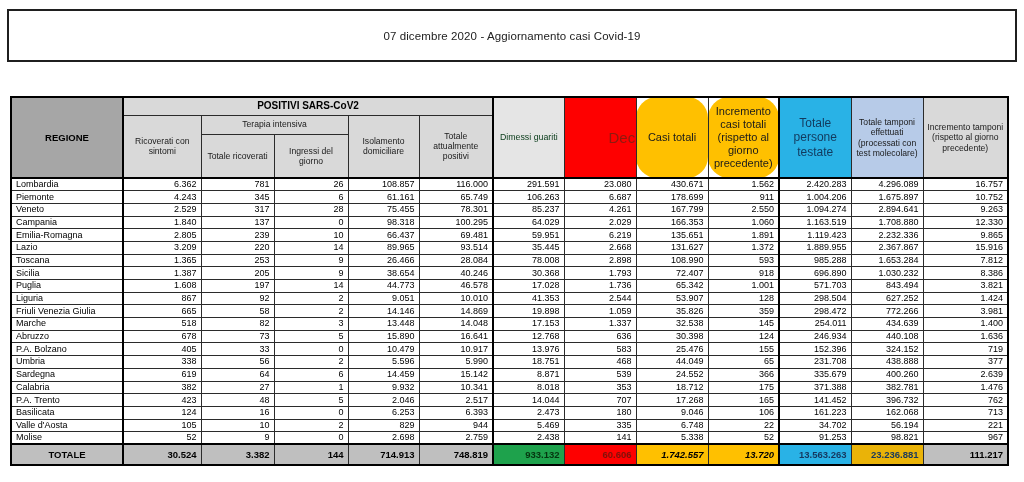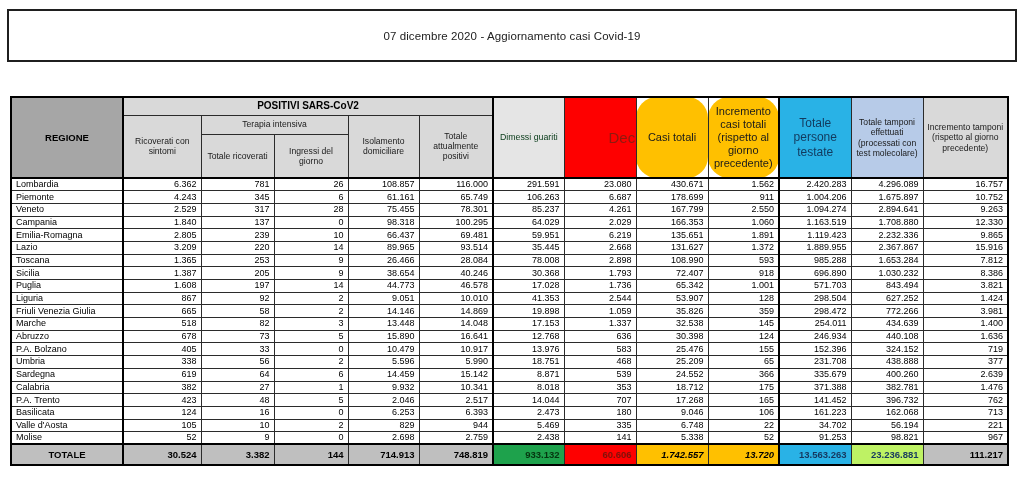--- a/index.html
+++ b/index.html
@@ -50,21 +50,21 @@
   thead .hdr-yellow, thead .hdr-cyan, thead .hdr-blue, thead .hdr-lgray { border-bottom:2px solid #000; }
   thead .hdr-sub.rs2 { border-bottom:2px solid #000; }
 
   tr.total { height:21px; }
   tr.total td { background:#bfbfbf; font-weight:bold; font-size:9.5px; border-top:2px solid #000; }
   tr.total td.reg { text-align:center; }
   tr.total .t6  { background:#1ea24c; color:#05340f; }
   tr.total .t7  { background:#fe0000; color:#7e120a; }
   tr.total .t8, tr.total .t9 { background:#ffc000; color:#000;font-style:italic; }
   tr.total .t10 { background:#29b2e6; color:#16375e; }
-  tr.total .t11 { background:#bef264; color:#16375e; }
+  tr.total .t11 { background:#eab308; color:#16375e; }
   tr.total .t12 { background:#bfbfbf; color:#000; }
 </style>
 </head>
 <body>
 
 <div class="title-box">
   <div class="title-line">07 dicembre 2020 - Aggiornamento casi Covid-19</div>
 </div>
 
 <table class="covid">
@@ -319,21 +319,21 @@
       </tr>
       <tr>
         <td class="reg bR2">Umbria</td>
         <td class="num">338</td>
         <td class="num">56</td>
         <td class="num">2</td>
         <td class="num">5.596</td>
         <td class="num bR2">5.990</td>
         <td class="num">18.751</td>
         <td class="num">468</td>
-        <td class="num">25.209</td>
+        <td class="num">44.049</td>
         <td class="num bR2">65</td>
         <td class="num">231.708</td>
         <td class="num">438.888</td>
         <td class="num">377</td>
       </tr>
       <tr>
         <td class="reg bR2">Sardegna</td>
         <td class="num">619</td>
         <td class="num">64</td>
         <td class="num">6</td>

